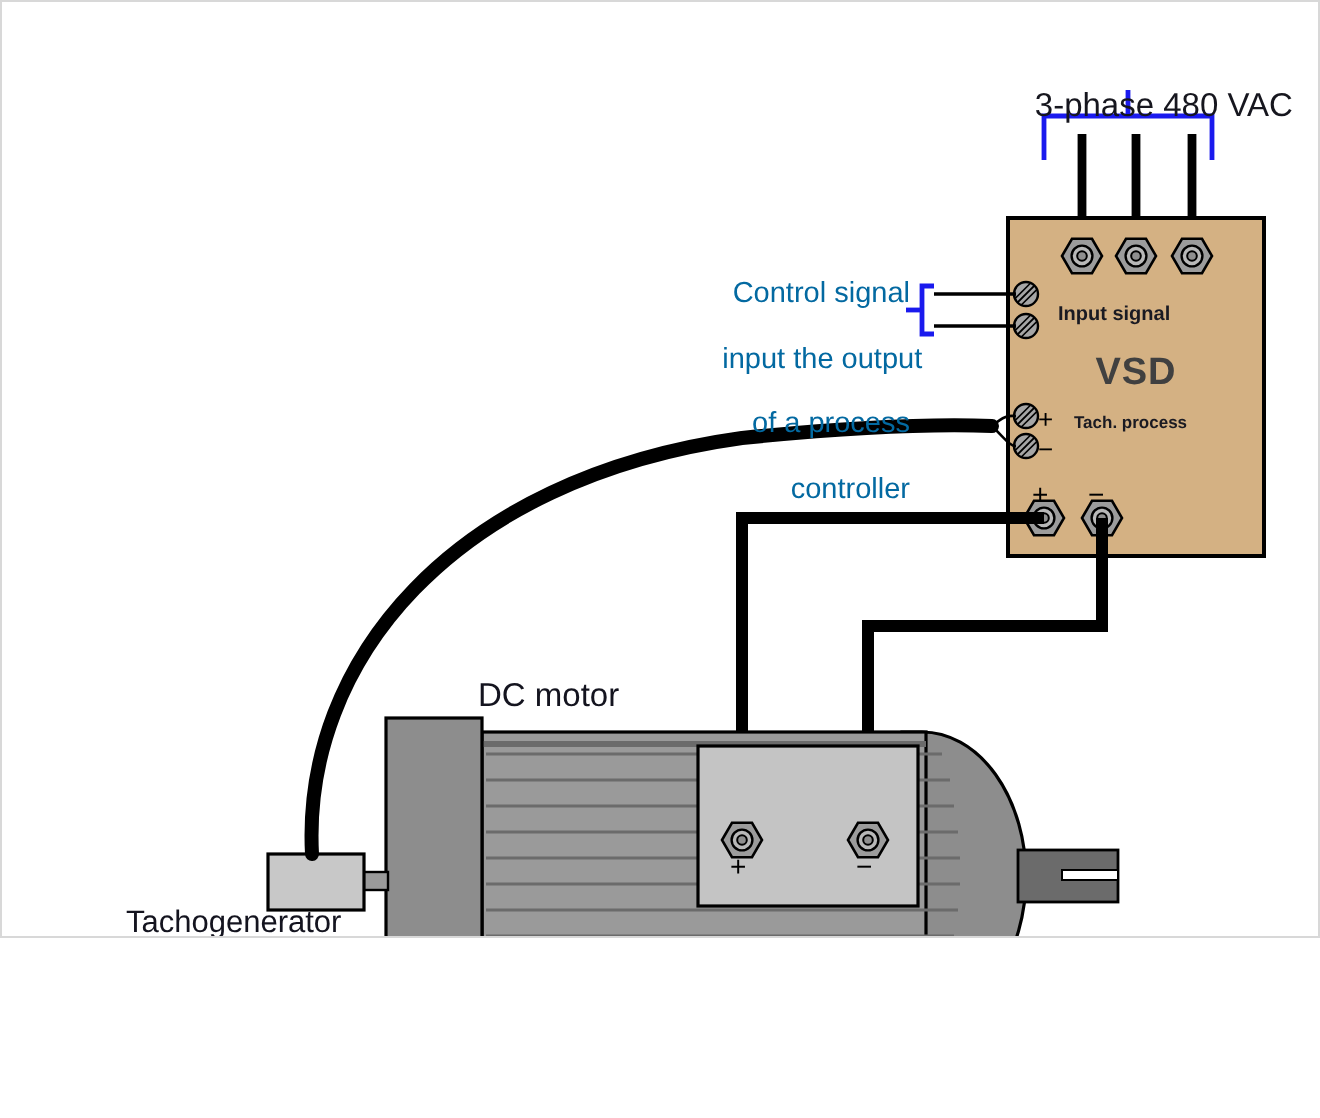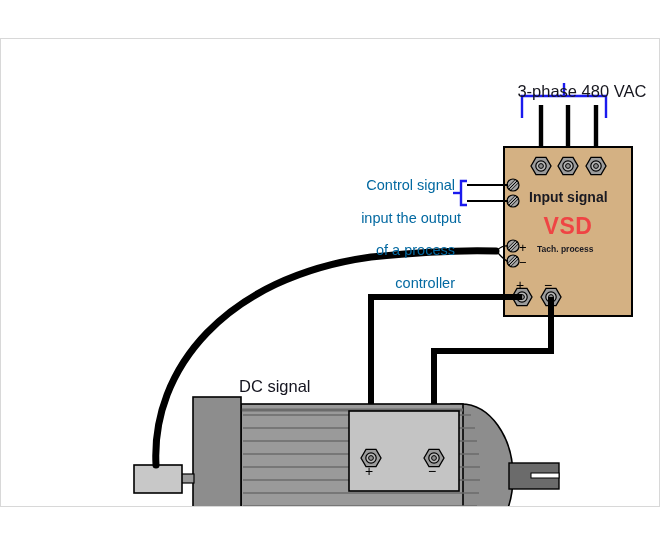--- a/index.html
+++ b/index.html
@@ -11,21 +11,20 @@
     font-family: "Liberation Sans", sans-serif;
   }
   #diagram-root {
     position: relative;
     width: 660px;
     height: 469px;
     background: #ffffff;
     overflow: hidden;
     border: 1px solid #d8d8d8;
     box-sizing: border-box;
-    margin-top: 38px;
   }
   #diagram-svg {
     position: absolute;
     left: 0;
     top: 0;
     width: 660px;
     height: 559px;
   }
   .lbl {
     position: absolute;
@@ -54,29 +53,29 @@
     width: 110px;
     text-align: right;
     font-size: 14.5px;
     color: #0369a1;
   }
   .lbl-vsd {
     left: 503px;
     top: 175px;
     width: 128px;
     text-align: center;
-    font-size: 23px;
+    font-size: 19px;
     font-weight: bold;
-    color: #ef4444;
+    color: #404040;
     letter-spacing: 0.5px;
   }
   .lbl-input-signal {
     left: 528px;
     top: 151px;
-    font-size: 14px;
+    font-size: 10px;
     font-weight: bold;
     color: #1a1a22;
   }
   .lbl-tach-feedback {
     left: 536px;
     top: 206px;
     font-size: 8.5px;
     font-weight: bold;
     color: #1a1a22;
   }
@@ -252,21 +251,22 @@
   <div class="lbl lbl-control">
     <span>Control signal</span><br>
     <span>input the output</span><br>
     <span>of a process</span><br>
     <span>controller</span>
   </div>
 
   <div class="lbl lbl-vsd">VSD</div>
   <div class="lbl lbl-input-signal">Input signal</div>
   <div class="lbl lbl-tach-feedback">Tach. process</div>
-  <div class="lbl lbl-dcmotor">DC signal</div>
+  <div class="lbl lbl-dcmotor">DC motor</div>
+  <div class="lbl lbl-tacho">Tachogenerator</div>
 
   <div class="sym sym-vsd-tach-plus">+</div>
   <div class="sym sym-vsd-tach-minus">−</div>
   <div class="sym sym-vsd-out-plus">+</div>
   <div class="sym sym-vsd-out-minus">−</div>
   <div class="sym sym-motor-plus">+</div>
   <div class="sym sym-motor-minus">−</div>
 
 </div>
 

